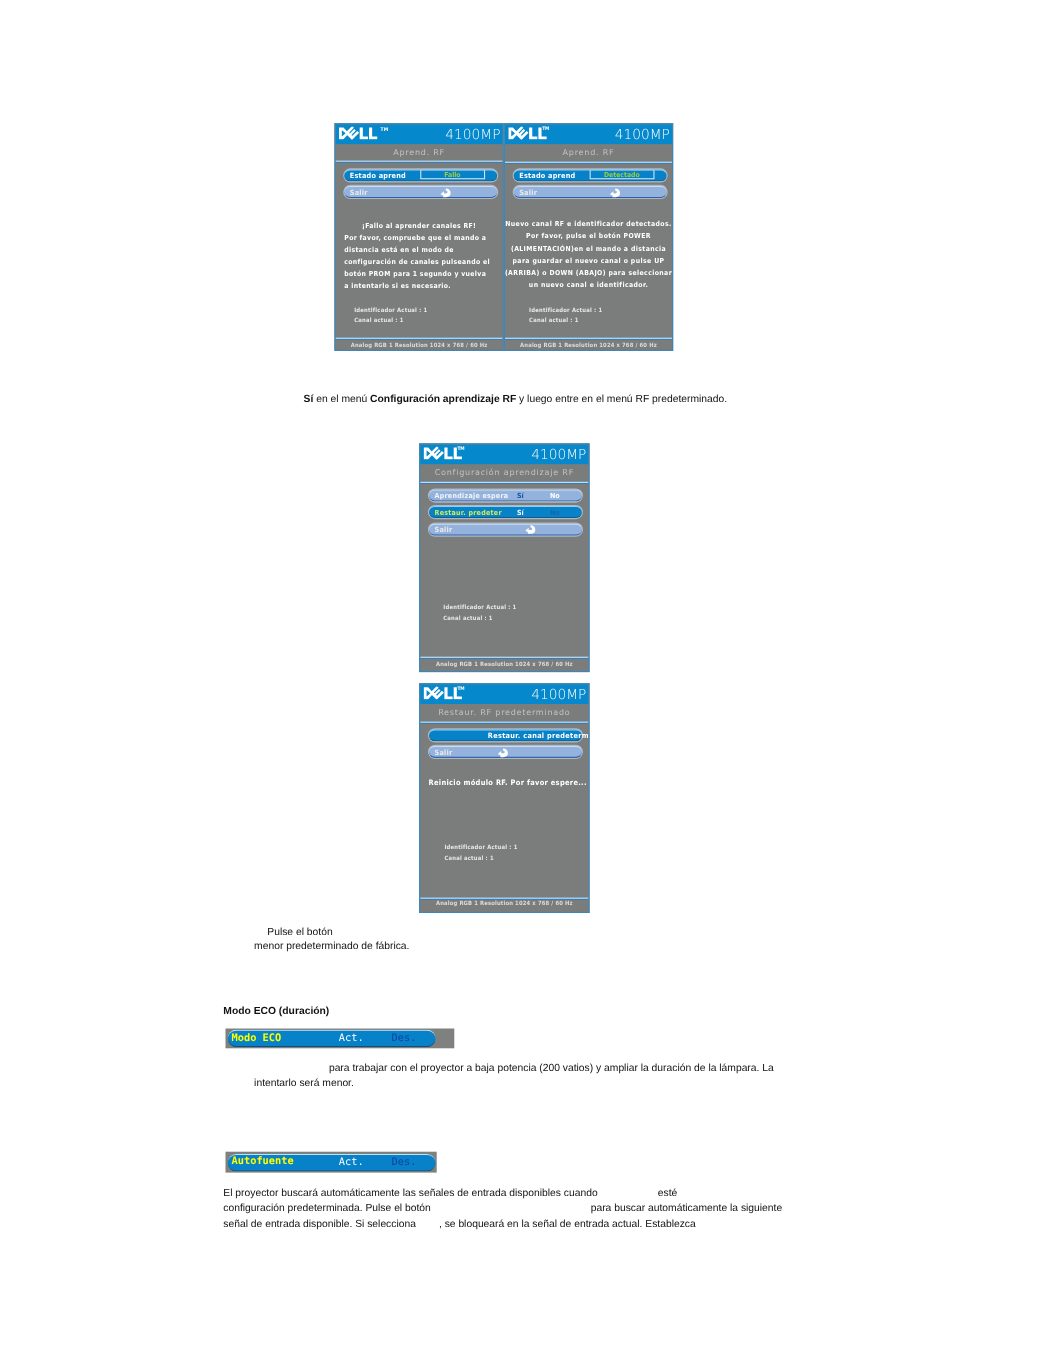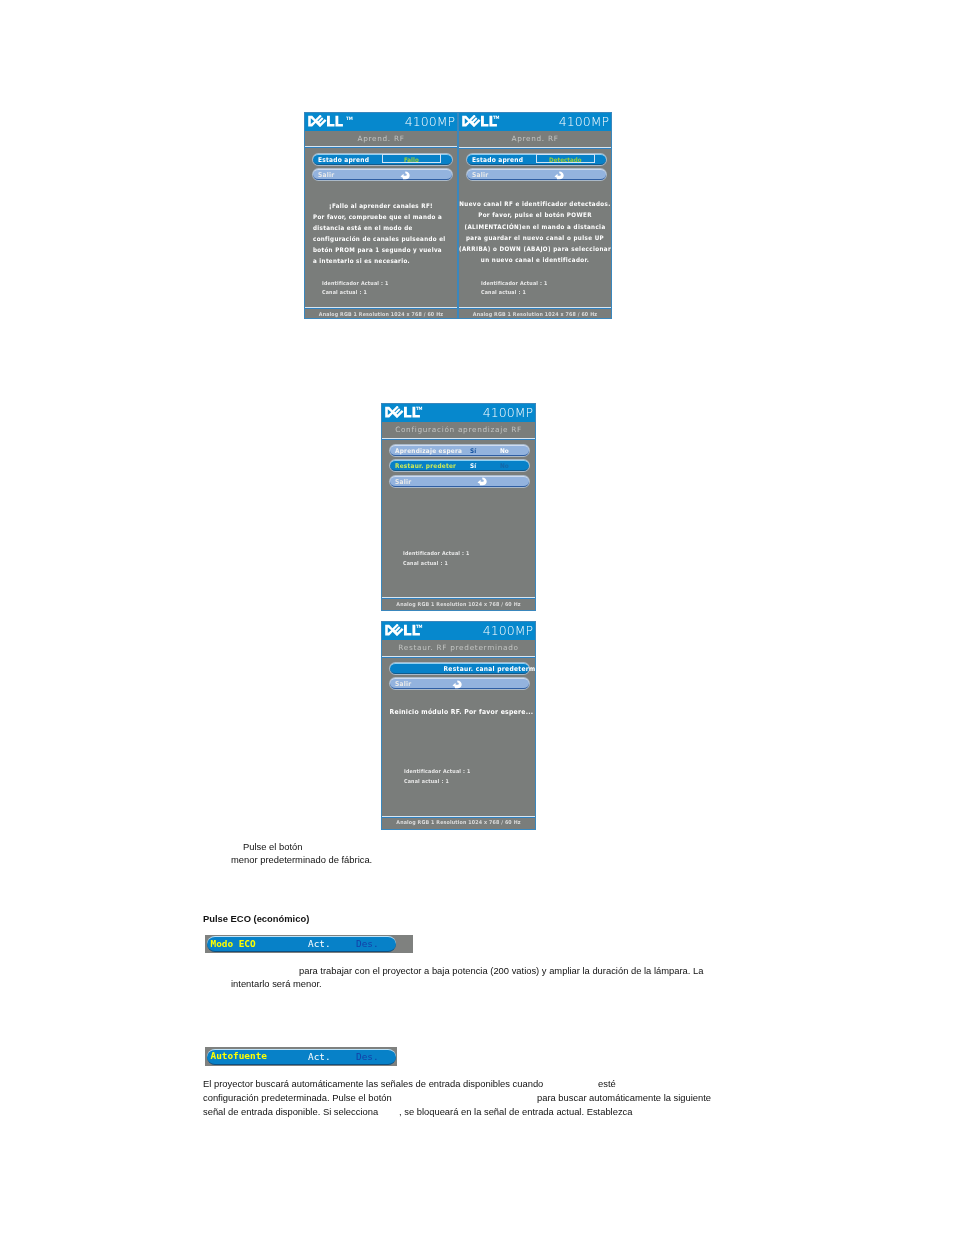--- a/index.html
+++ b/index.html
@@ -230,22 +230,23 @@
 
     <span class="osdmsg" style="left:6px;right:0;text-align:center;top:86px;font-size:6.75px;line-height:9px;letter-spacing:0.28px;">Reinicio módulo RF. Por favor espere...</span>
 
     <span class="osdinfo" style="left:22px;top:145px;font-size:5.3px;line-height:8px;letter-spacing:0.2px;">Identificador Actual : 1</span>
     <span class="osdinfo" style="left:22px;top:154.5px;font-size:5.3px;line-height:8px;letter-spacing:0.2px;">Canal actual : 1</span>
 
     <div class="osd-sep" style="top:193.5px;"></div>
     <div class="osd-foot" style="top:194px;height:12px;font-size:5.3px;line-height:12px;letter-spacing:0.15px;">Analog RGB 1 Resolution 1024 x 768 / 60 Hz</div>
   </div>
 
-
-  <div class="heading" style="left:203px;top:913px;">Pulse ECO (económico)</div>
+  <div class="para" style="left:276px;top:355px;"><b>Sí</b><span> en el menú </span><b>Configuración aprendizaje RF</b><span> y luego entre en el menú RF predeterminado.</span></div>
+
+  <div class="heading" style="left:203px;top:913px;">Modo ECO (duración)</div>
 
   <div class="barwrap" style="left:205px;top:935px;width:208px;height:18px;">
     <div class="barpill" style="left:1.5px;top:1px;width:189px;height:16px;"></div>
     <span class="barlabel" style="left:5.5px;top:3.5px;">Modo ECO</span>
     <span class="baropt on" style="left:103px;top:4px;">Act.</span>
     <span class="baropt off" style="left:151px;top:4px;">Des.</span>
   </div>
 
   <div class="para" style="left:299px;top:964px;">para trabajar con el proyector a baja potencia (200 vatios) y ampliar la duración de la lámpara. La</div>
   <div class="para" style="left:231px;top:977px;">intentarlo será menor.</div>

